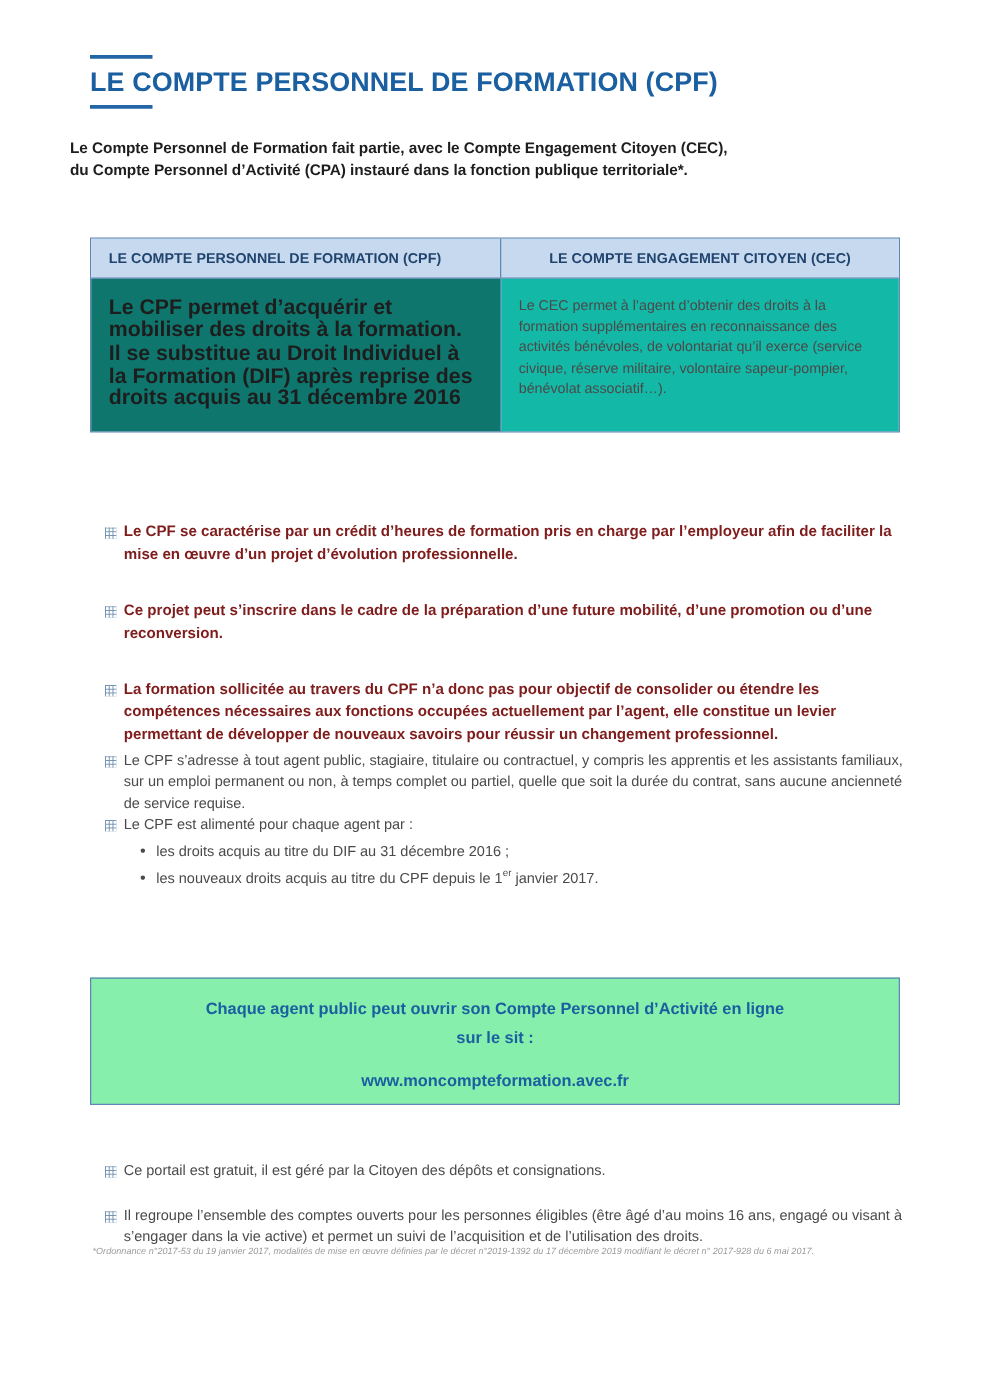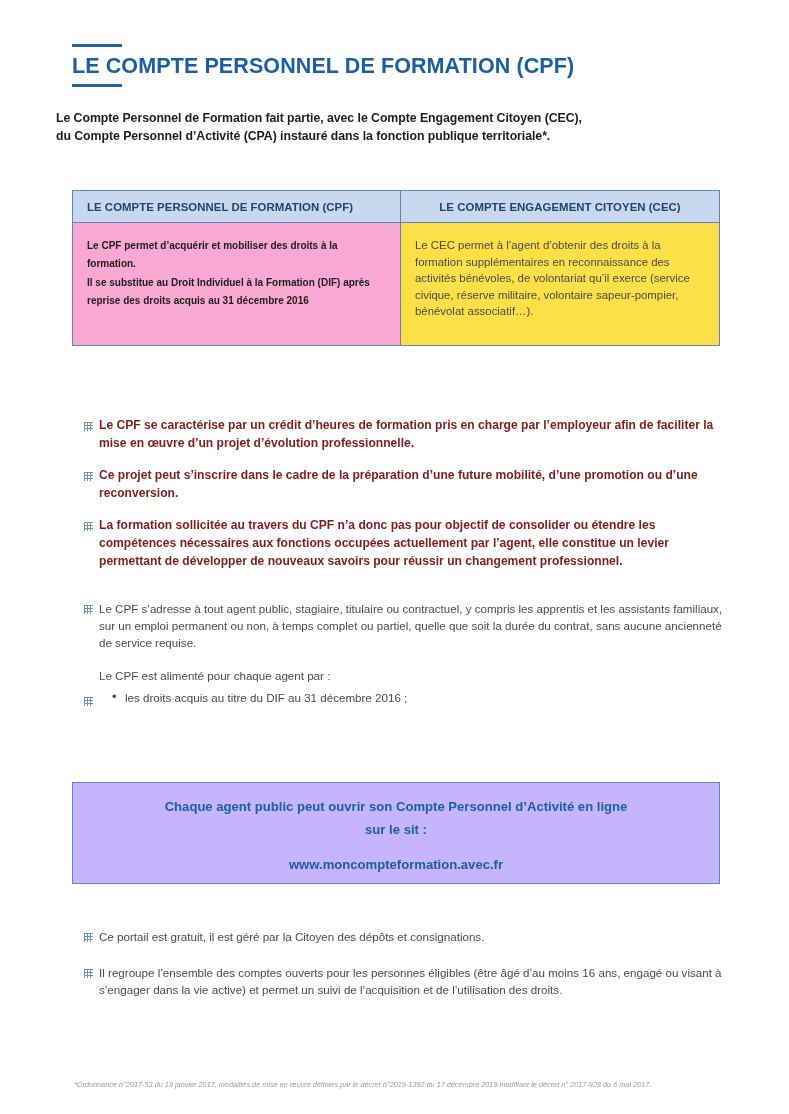--- a/index.html
+++ b/index.html
@@ -90,30 +90,30 @@
   .t-head .th.col-a { width: 328px; padding-left: 14px; border-right: 1px solid #5f86b5; }
   .t-head .th.col-b { width: 318px; text-align: center; }
 
   .t-body { display: flex; min-height: 122px; }
   .t-body .td {
     box-sizing: border-box;
     padding: 14px 14px 16px 14px;
   }
   .t-body .td.col-a {
     width: 328px;
-    background: #f9a8d4;
+    background: #0f766e;
     border-right: 1px solid #5f86b5;
-    font-size: 10px;
+    font-size: 17px;
     line-height: 17.5px;
     font-weight: 700;
     color: #1d1d1d;
   }
   .t-body .td.col-b {
     width: 318px;
-    background: #fde047;
+    background: #14b8a6;
     font-size: 11.4px;
     line-height: 16.5px;
     font-weight: 400;
     color: #4a4a4a;
   }
   .t-body .td p { margin: 0; }
   .t-body .td p + p { margin-top: 2px; }
 
   
   .bullets {
@@ -122,22 +122,22 @@
     width: 644px;
   }
   .bullets.primary { top: 416px; }
   .bullets.secondary { top: 600px; }
   .bullets.tertiary { top: 928px; }
 
   .bullet-item {
     display: flex;
     align-items: flex-start;
   }
-  .bullet-item + .bullet-item { margin-top: 14px; }
-  .bullets.secondary .bullet-item + .bullet-item { margin-top: 16px; align-items: flex-end; }
+  .bullet-item + .bullet-item { margin-top: 27px; }
+  .bullets.secondary .bullet-item + .bullet-item { margin-top: 0; }
   .bullets.tertiary .bullet-item + .bullet-item { margin-top: 19px; }
 
   .marker {
     flex: 0 0 auto;
     width: 9px;
     height: 9px;
     margin-top: 5px;
     margin-right: 6px;
     background-image:
       linear-gradient(to right, #5a7fa6 1px, transparent 1px),
@@ -189,21 +189,21 @@
 
   
   .callout {
     position: absolute;
     left: 72px;
     top: 782px;
     width: 648px;
     height: 102px;
     box-sizing: border-box;
     border: 1px solid #5f86b5;
-    background: #c4b5fd;
+    background: #86efac;
     display: flex;
     flex-direction: column;
     align-items: center;
     justify-content: center;
     padding: 6px 20px;
   }
   .callout-line {
     font-size: 13.1px;
     line-height: 23px;
     font-weight: 700;
@@ -217,21 +217,21 @@
     font-weight: 700;
     color: #1a5fa0;
     text-align: center;
     white-space: nowrap;
   }
 
   
   .footnote {
     position: absolute;
     left: 74px;
-    top: 1080px;
+    top: 996px;
     width: 650px;
     font-size: 7.2px;
     line-height: 10px;
     font-style: italic;
     color: #9a9a9a;
     letter-spacing: 0.05px;
     white-space: nowrap;
   }
 </style>
 </head>
@@ -285,20 +285,21 @@
     <div class="bullet-item">
       <span class="marker"></span>
       <span class="btext">Le CPF s’adresse à tout agent public, stagiaire, titulaire ou contractuel, y compris les apprentis et les assistants familiaux, sur un emploi permanent ou non, à temps complet ou partiel, quelle que soit la durée du contrat, sans aucune ancienneté de service requise.</span>
     </div>
     <div class="bullet-item">
       <span class="marker"></span>
       <span class="btext">
         <span>Le CPF est alimenté pour chaque agent par :</span>
         <ul class="sub-list">
           <li>les droits acquis au titre du DIF au 31 décembre 2016 ;</li>
+          <li><span>les nouveaux droits acquis au titre du CPF depuis le 1</span><sup>er</sup><span> janvier 2017.</span></li>
         </ul>
       </span>
     </div>
   </div>
 
   <div class="callout">
     <div class="callout-line">Chaque agent public peut ouvrir son Compte Personnel d’Activité en ligne</div>
     <div class="callout-line">sur le sit :</div>
     <div class="callout-url">www.moncompteformation.avec.fr</div>
   </div>

